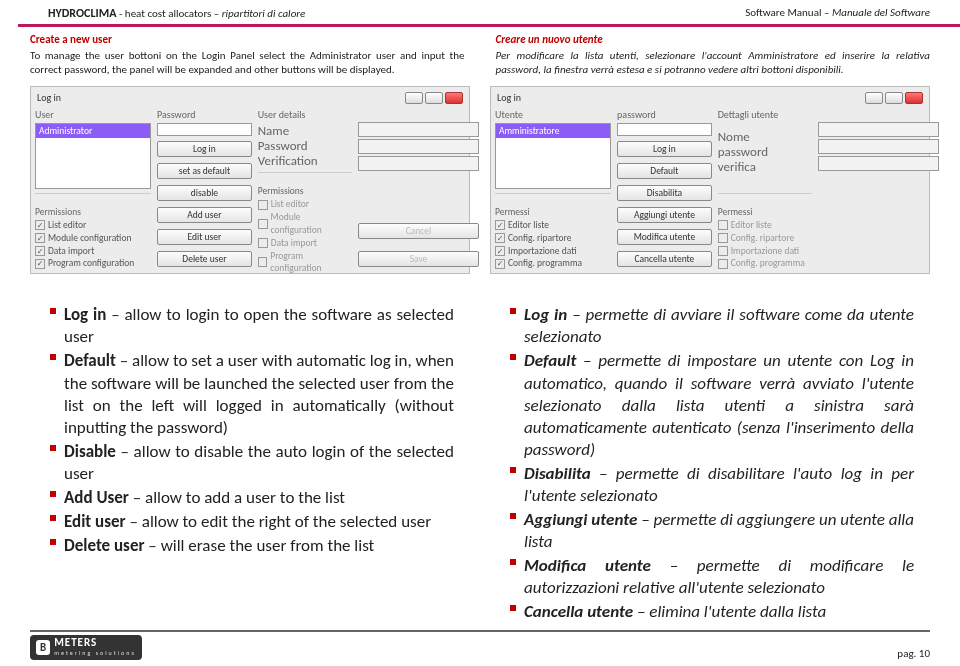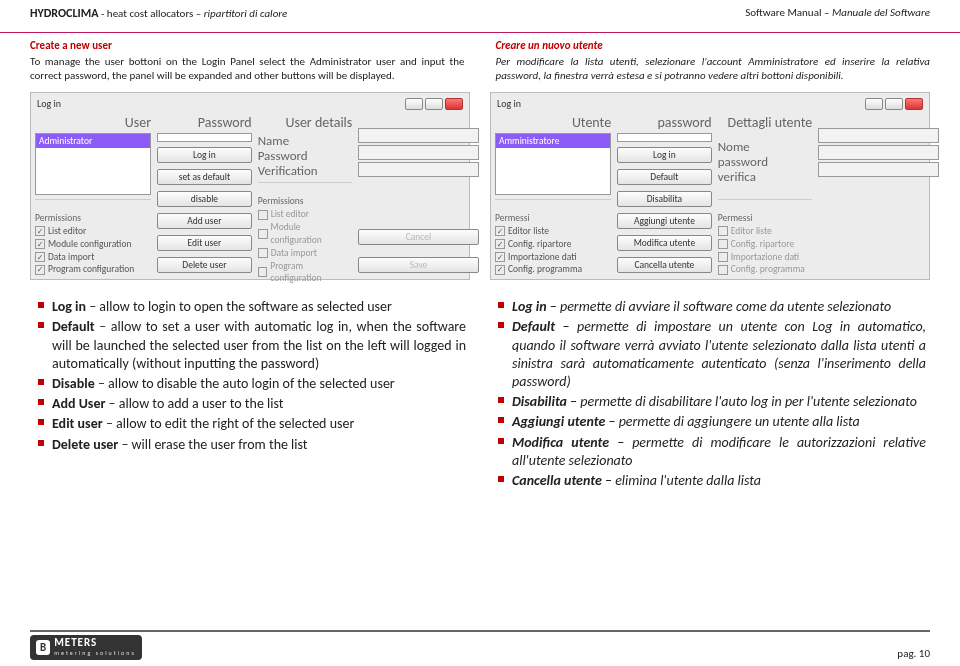--- a/index.html
+++ b/index.html
@@ -10,23 +10,24 @@
     color: #222;
     background: #fff;
     width: 960px;
     height: 666px;
     position: relative;
     overflow: hidden;
   }
   .header {
     display: flex;
     justify-content: space-between;
-    padding: 6px 30px 12px 30px;
-    border-bottom: 1px solid #be185d;
+    padding: 6px 30px 4px 30px;
+    border-bottom: 3px solid #be185d;
     font-size: 11px;
+    margin-left: 18px;
   }
   .header-left .logo { font-weight: bold; letter-spacing: 0.0px; font-size: 12px; }
   .header-left .tagline { font-weight: normal; }
   .header-left .tagline-it { font-style: italic; }
   .header-right .man-it { font-style: italic; }
   .two-col {
     display: flex;
     gap: 31px;
     padding: 6px 30px 6px 30px;
   }
@@ -52,21 +53,21 @@
   .shot .titlebar .winbtns span {
     display: inline-block; width: 18px; height: 12px; border: 1px solid #888; background: linear-gradient(#fff,#ddd); border-radius: 2px;
   }
   .shot .titlebar .winbtns .close { background: linear-gradient(#f77,#d33); border-color:#a33; }
   .shot .content { display: flex; gap: 6px; height: 162px; }
   .panel { display: flex; flex-direction: column; }
   .panel.p1 { flex: 0 0 27%; }
   .panel.p2 { flex: 0 0 22%; }
   .panel.p3 { flex: 0 0 22%; }
   .panel.p4 { flex: 0 0 28%; }
-  .group-label { color: #666; font-size: 14px; padding: 0 0 2px 0; text-align: right; }
+  .group-label { color: #666; font-size: 10px; padding: 0 0 2px 0; }
   .listbox {
     background: #fff; border: 1px solid #999; flex: 1 1 auto; font-size: 9.5px; padding: 0;
   }
   .listbox .item { background: #8b5cf6; color: #fff; padding: 1px 3px; }
   .field { background: #fff; border: 1px solid #999; height: 15px; width: 100%; margin-bottom: 2px; }
   .field.ro { background: #f2f2f2; }
   .btn {
     display: block; text-align: center; background: linear-gradient(#fdfdfd,#e4e4e4); border: 1px solid #888; border-radius: 2px; font-size: 9.5px; color: #333; padding: 1px 0; margin: 3px 0;
   }
   .btn.disabled { color: #bbb; }
@@ -79,21 +80,21 @@
   .btn-row { display: flex; gap: 6px; flex-direction: column; }
   .btn-row .btn { flex: 1; }
   .spacer { flex: 1 1 auto; }
   .small-label { color: #666; font-size: 13px; }
 
   .bullets {
     display: flex;
     gap: 20px;
     padding: 6px 30px 0 30px;
   }
-  ul.bl { flex: 1 1 50%; list-style: none; margin: 4px; padding: 0; font-size: 14px; line-height: 1.3; text-align: justify;}
+  ul.bl { flex: 1 1 50%; list-style: none; margin: 16px; padding: 0; font-size: 17px; line-height: 1.3; text-align: justify;}
   ul.bl li { position: relative; padding-left: 18px; margin-bottom: 2px; }
   ul.bl li::before {
     content: ""; position: absolute; left: 4px; top: 4px; width: 6px; height: 6px; background: #C00000;
   }
   ul.bl .b { font-weight: bold; }
   ul.bl.it { font-style: italic; }
   ul.bl.it .b { font-weight: bold; }
 
   .footer {
     position: absolute;

